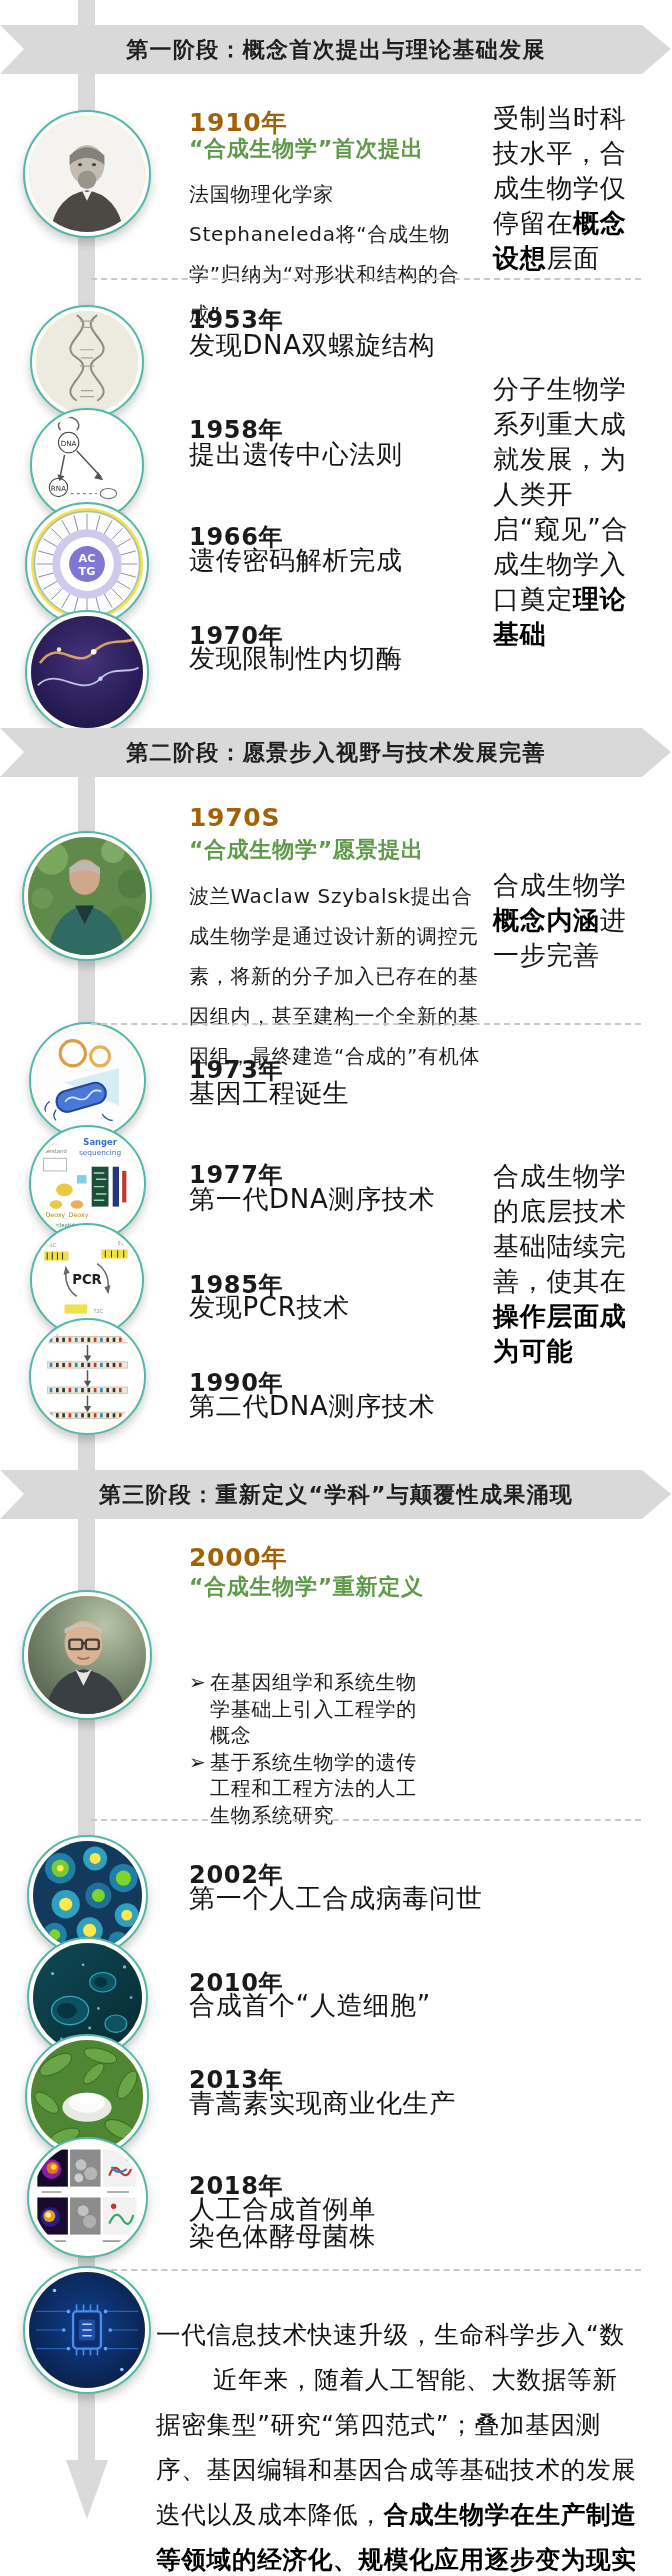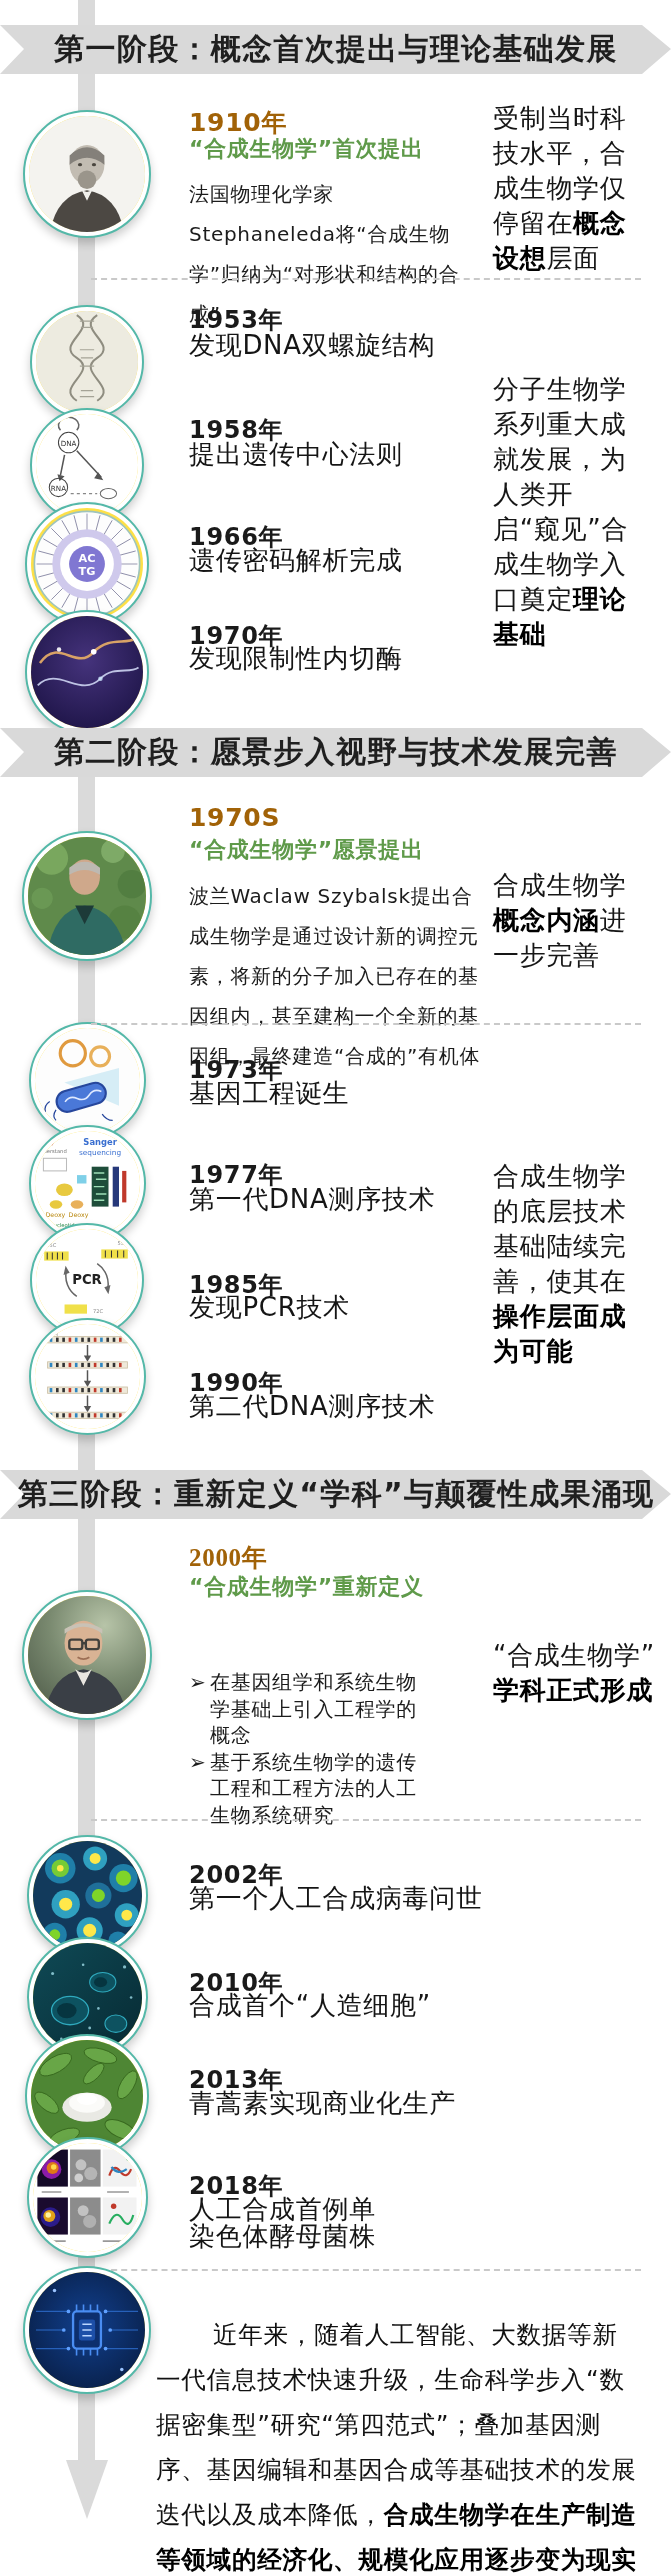--- a/index.html
+++ b/index.html
@@ -4,21 +4,21 @@
 <style>
   html,body{margin:0;padding:0;background:#fff}
   #canvas{position:relative;width:672px;height:2576px;margin:0 auto;background:#fff;overflow:hidden;
     font-family:"DejaVu Sans","Liberation Sans",sans-serif;color:#1c1c1c}
   .tbar{position:absolute;left:78px;top:0;width:17.3px;height:2461px;background:#dadada}
   .tarrow{position:absolute;left:66px;top:2460px;width:0;height:0;
     border-left:21px solid transparent;border-right:21px solid transparent;border-top:59px solid #dadada}
   .banner{position:absolute;left:0;width:672px;height:49px;background:#d9d9d9;
     clip-path:polygon(0 0,642px 0,671px 24px,642px 49px,0 49px,24px 24px);
     display:flex;align-items:center;justify-content:center;
-    font-size:30px;font-weight:700;color:#1f1f1f;letter-spacing:1.3px;white-space:nowrap}
+    font-size:22px;font-weight:700;color:#1f1f1f;letter-spacing:1.3px;white-space:nowrap}
   .sep{position:absolute;left:91px;width:550px;height:0;border-top:2px dashed #c9c9c9}
   .circle{position:absolute;box-sizing:border-box;border-radius:50%;border:2.7px solid #54b8a8;
     background:#fff;padding:4px;box-shadow:0 5.3px 9.3px rgba(0,0,0,.20)}
   .cimg{width:100%;height:100%;border-radius:50%;overflow:hidden;background:#fde047}
   .cimg svg{display:block;width:100%;height:100%}
   .year{position:absolute;left:189px;font-size:24px;font-weight:700;color:#1a1a1a;letter-spacing:0.7px;white-space:nowrap}
   .year.green{color:#a16207;font-size:25px}
   .esub{position:absolute;left:189px;font-size:22px;font-weight:700;color:#5f9a4a;letter-spacing:0.7px;white-space:nowrap}
   .etitle{position:absolute;left:189px;font-size:26px;color:#151515;letter-spacing:0.7px;line-height:26.6px;width:319px}
   .ebody{position:absolute;left:189px;font-size:20px;color:#1c1c1c;letter-spacing:0.7px;line-height:40px}
@@ -380,21 +380,21 @@
             <rect x="35" y="37" width="11" height="8" rx="2"></rect>
             <rect x="49" y="37" width="11" height="8" rx="2"></rect>
             <line x1="46" y1="40" x2="49" y2="40"></line>
           </g>
           <path d="M42 52 Q47 55 52 52" stroke="#9c6f55" fill="none" stroke-width="1.5"></path>
           <path d="M14 100 Q20 66 47 62 Q76 66 84 100 Z" fill="#3a3f46"></path>
           <path d="M40 62 L47 76 L54 62 Q47 68 40 62 Z" fill="#e8e6e0"></path>
         </svg>
       </div>
     </div>
-    <div class="year green" style="top: 1541px; font-family: Liberation Serif, serif;">2000年</div>
+    <div class="year green" style="top: 1541px;">2000年</div>
     <div class="esub" style="top: 1572px;">“合成生物学”重新定义</div>
     <div class="bullets" style="top: 1669px; width: 245px;">
       <div class="bullet"><span class="mark">➢</span><span>在基因组学和系统生物学基础上引入工程学的概念</span></div>
       <div class="bullet"><span class="mark">➢</span><span>基于系统生物学的遗传工程和工程方法的人工生物系统研究</span></div>
     </div>
     <div class="circle" style="left: 26.6px; top: 1835px; width: 121px; height: 121px;">
       <div class="cimg">
         <svg viewBox="0 0 100 100">
           <rect width="100" height="100" fill="#123a5c"></rect>
           <g>
@@ -500,21 +500,20 @@
           <rect x="64" y="50" width="31" height="34" fill="#f2f2f2"></rect>
           <path d="M70 74 q6 -14 12 -4 t10 -4" fill="none" stroke="#27ae60" stroke-width="2"></path>
           <circle cx="74" cy="58" r="2.5" fill="#c0392b"></circle>
           <line x1="8" y1="90" x2="30" y2="90" stroke="#999" stroke-width="1.5"></line>
           <line x1="64" y1="90" x2="86" y2="90" stroke="#999" stroke-width="1.5"></line>
         </svg>
       </div>
     </div>
     <div class="year" style="top: 2170px;">2018年</div>
     <div class="etitle" style="top: 2196px; width: 203px;">人工合成首例单染色体酵母菌株</div>
-    <div class="note" style="top: 1638px; width: 168px;"><span>“合成生物学”</span><br><b>学科正式形成</b></div>
     <div class="sep" style="top: 278px;"></div>
     <div class="sep" style="top: 1023px;"></div>
     <div class="sep" style="top: 1819px;"></div>
     <div class="sep" style="top: 2269px;"></div>
     <div class="circle" style="left: 23px; top: 2266px; width: 128px; height: 128px;">
       <div class="cimg">
         <svg viewBox="0 0 100 100">
           <defs>
             <radialGradient id="chg" cx="50%" cy="45%" r="75%">
               <stop offset="0%" stop-color="#11408f"></stop>
@@ -554,21 +553,21 @@
             <line x1="47" y1="66" x2="47" y2="72"></line>
             <line x1="53" y1="66" x2="53" y2="72"></line>
             <line x1="59" y1="66" x2="59" y2="72"></line>
           </g>
           <circle cx="22" cy="16" r="1.5" fill="#9cc4ff"></circle>
           <circle cx="80" cy="84" r="1.5" fill="#9cc4ff"></circle>
         </svg>
       </div>
     </div>
     <div class="closing" style="top: 2312px;">
+      <div class="ln"><span>一代信息技术快速升级，生命科学步入“数</span></div>
       <div class="ln ind"><span>近年来，随着人工智能、大数据等新</span></div>
-      <div class="ln"><span>一代信息技术快速升级，生命科学步入“数</span></div>
       <div class="ln"><span>据密集型”研究“第四范式”；叠加基因测</span></div>
       <div class="ln"><span>序、基因编辑和基因合成等基础技术的发展</span></div>
       <div class="ln"><span>迭代以及成本降低，</span><b>合成生物学在生产制造</b></div>
       <div class="ln"><b>等领域的经济化、规模化应用逐步变为现实</b></div>
     </div>
   </div>
 
 
 </body></html>

